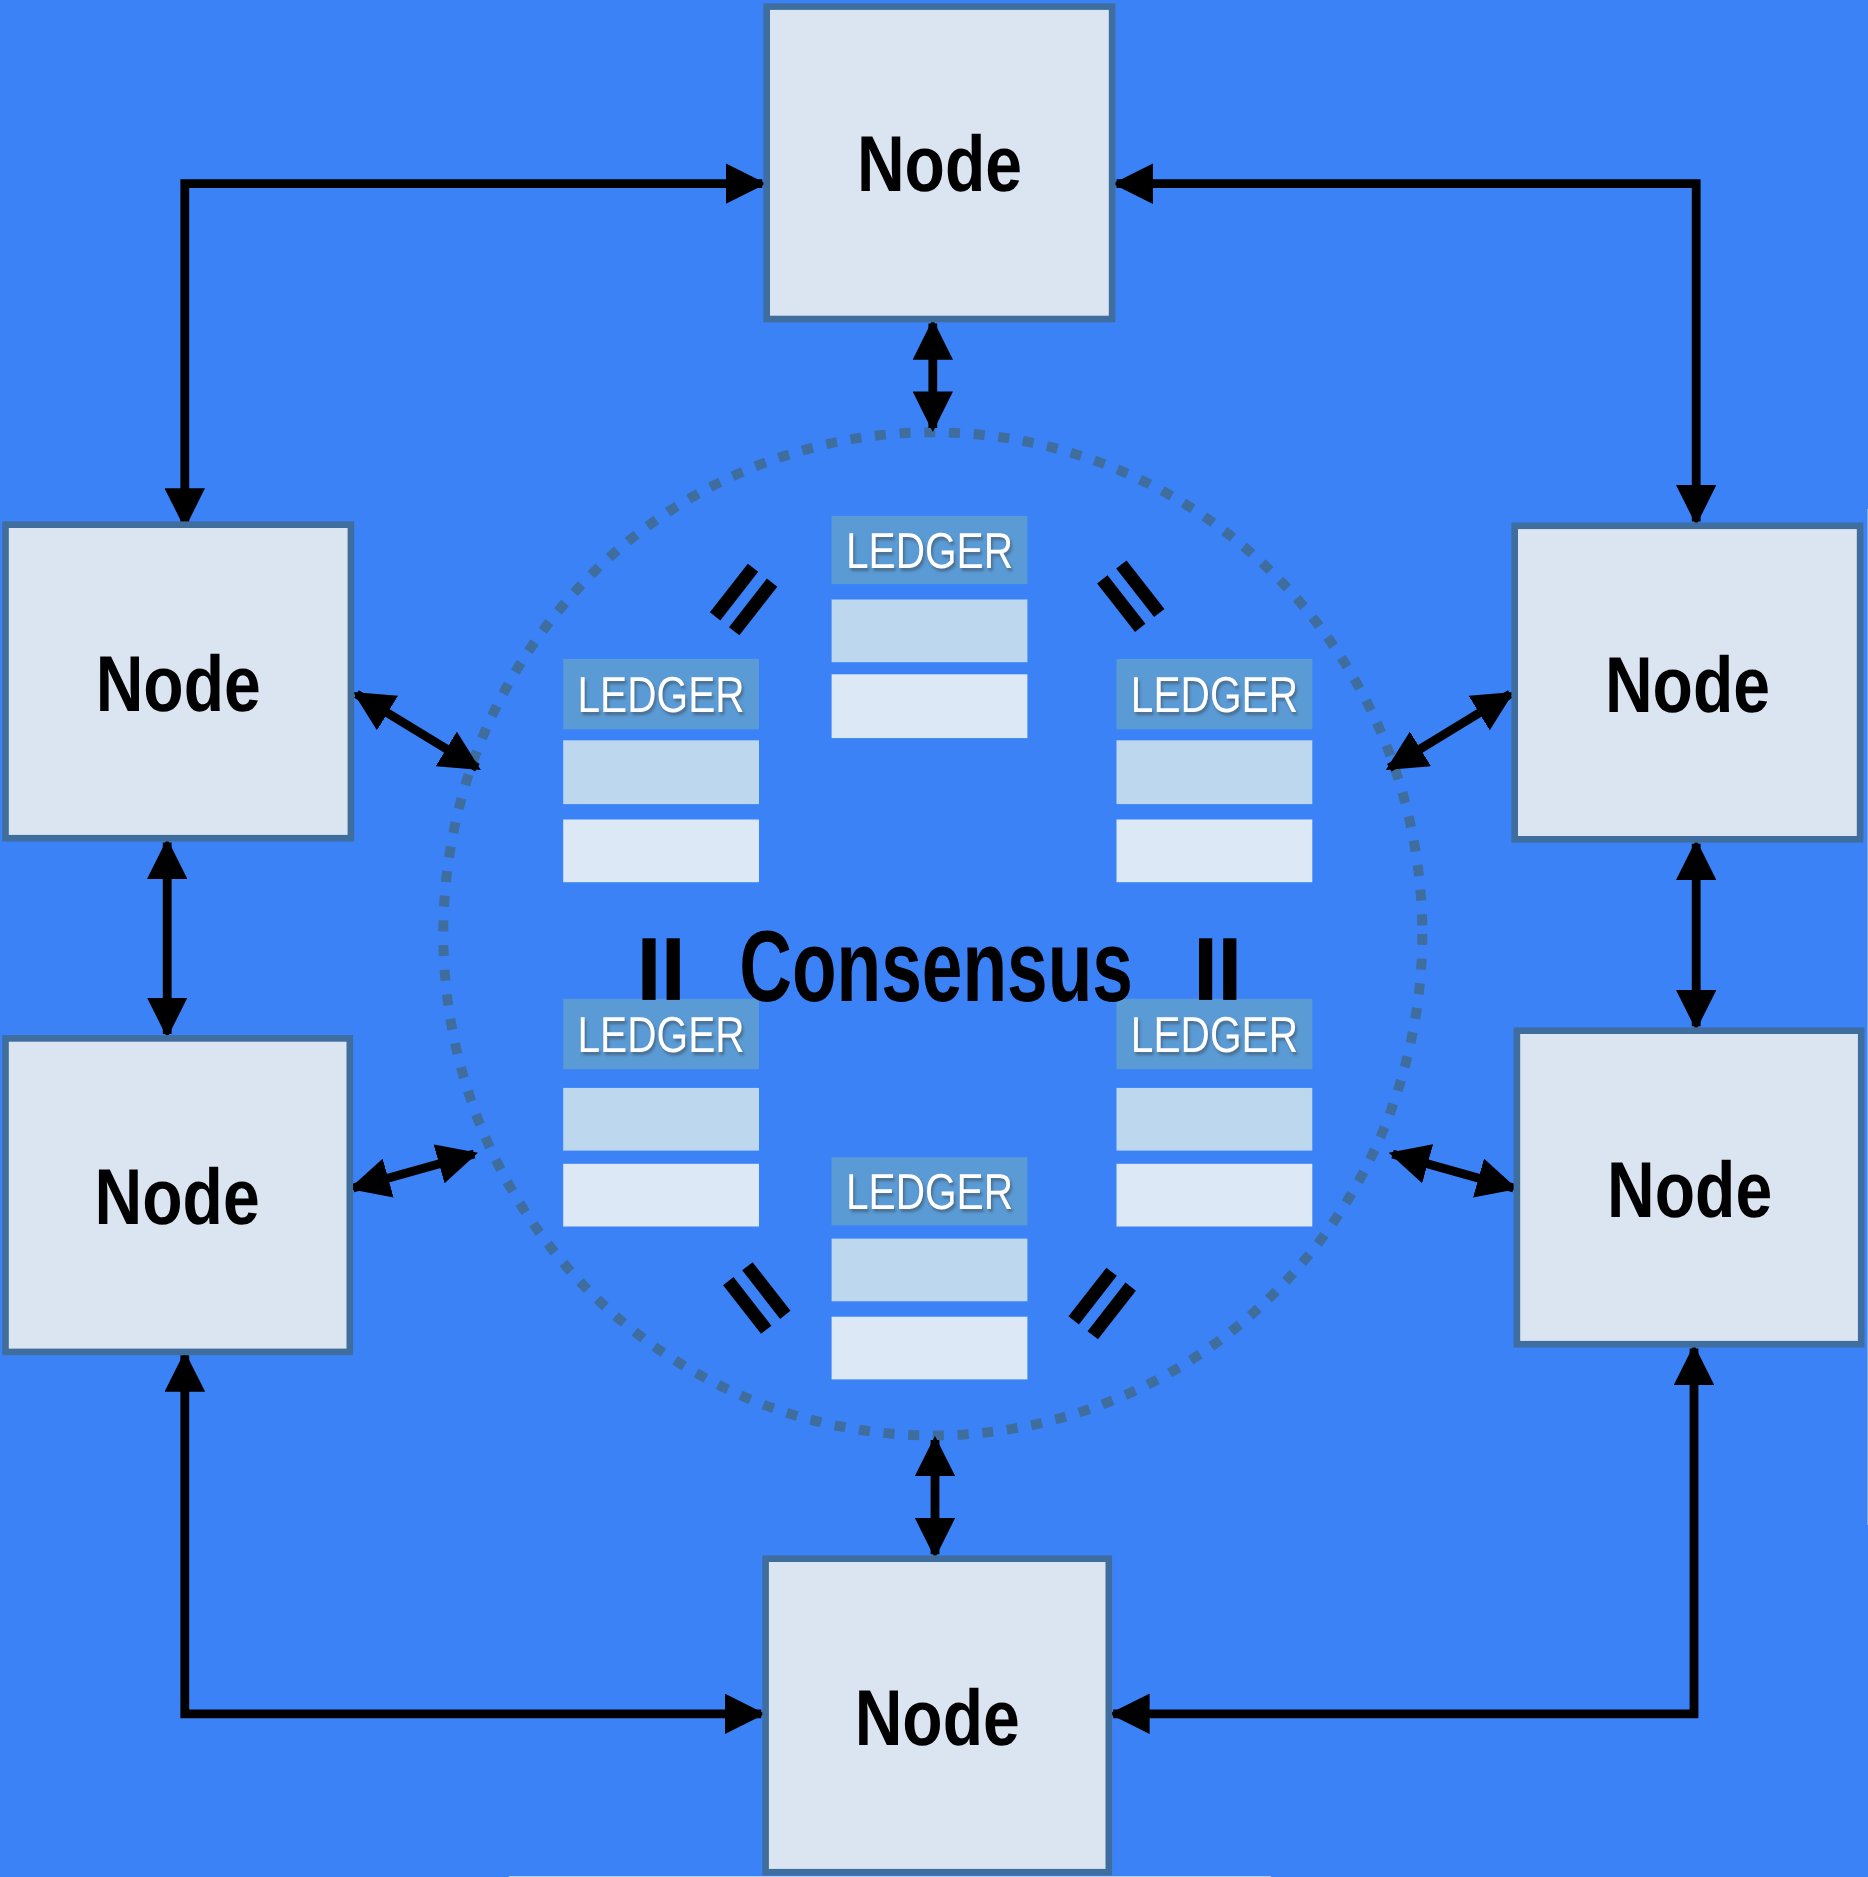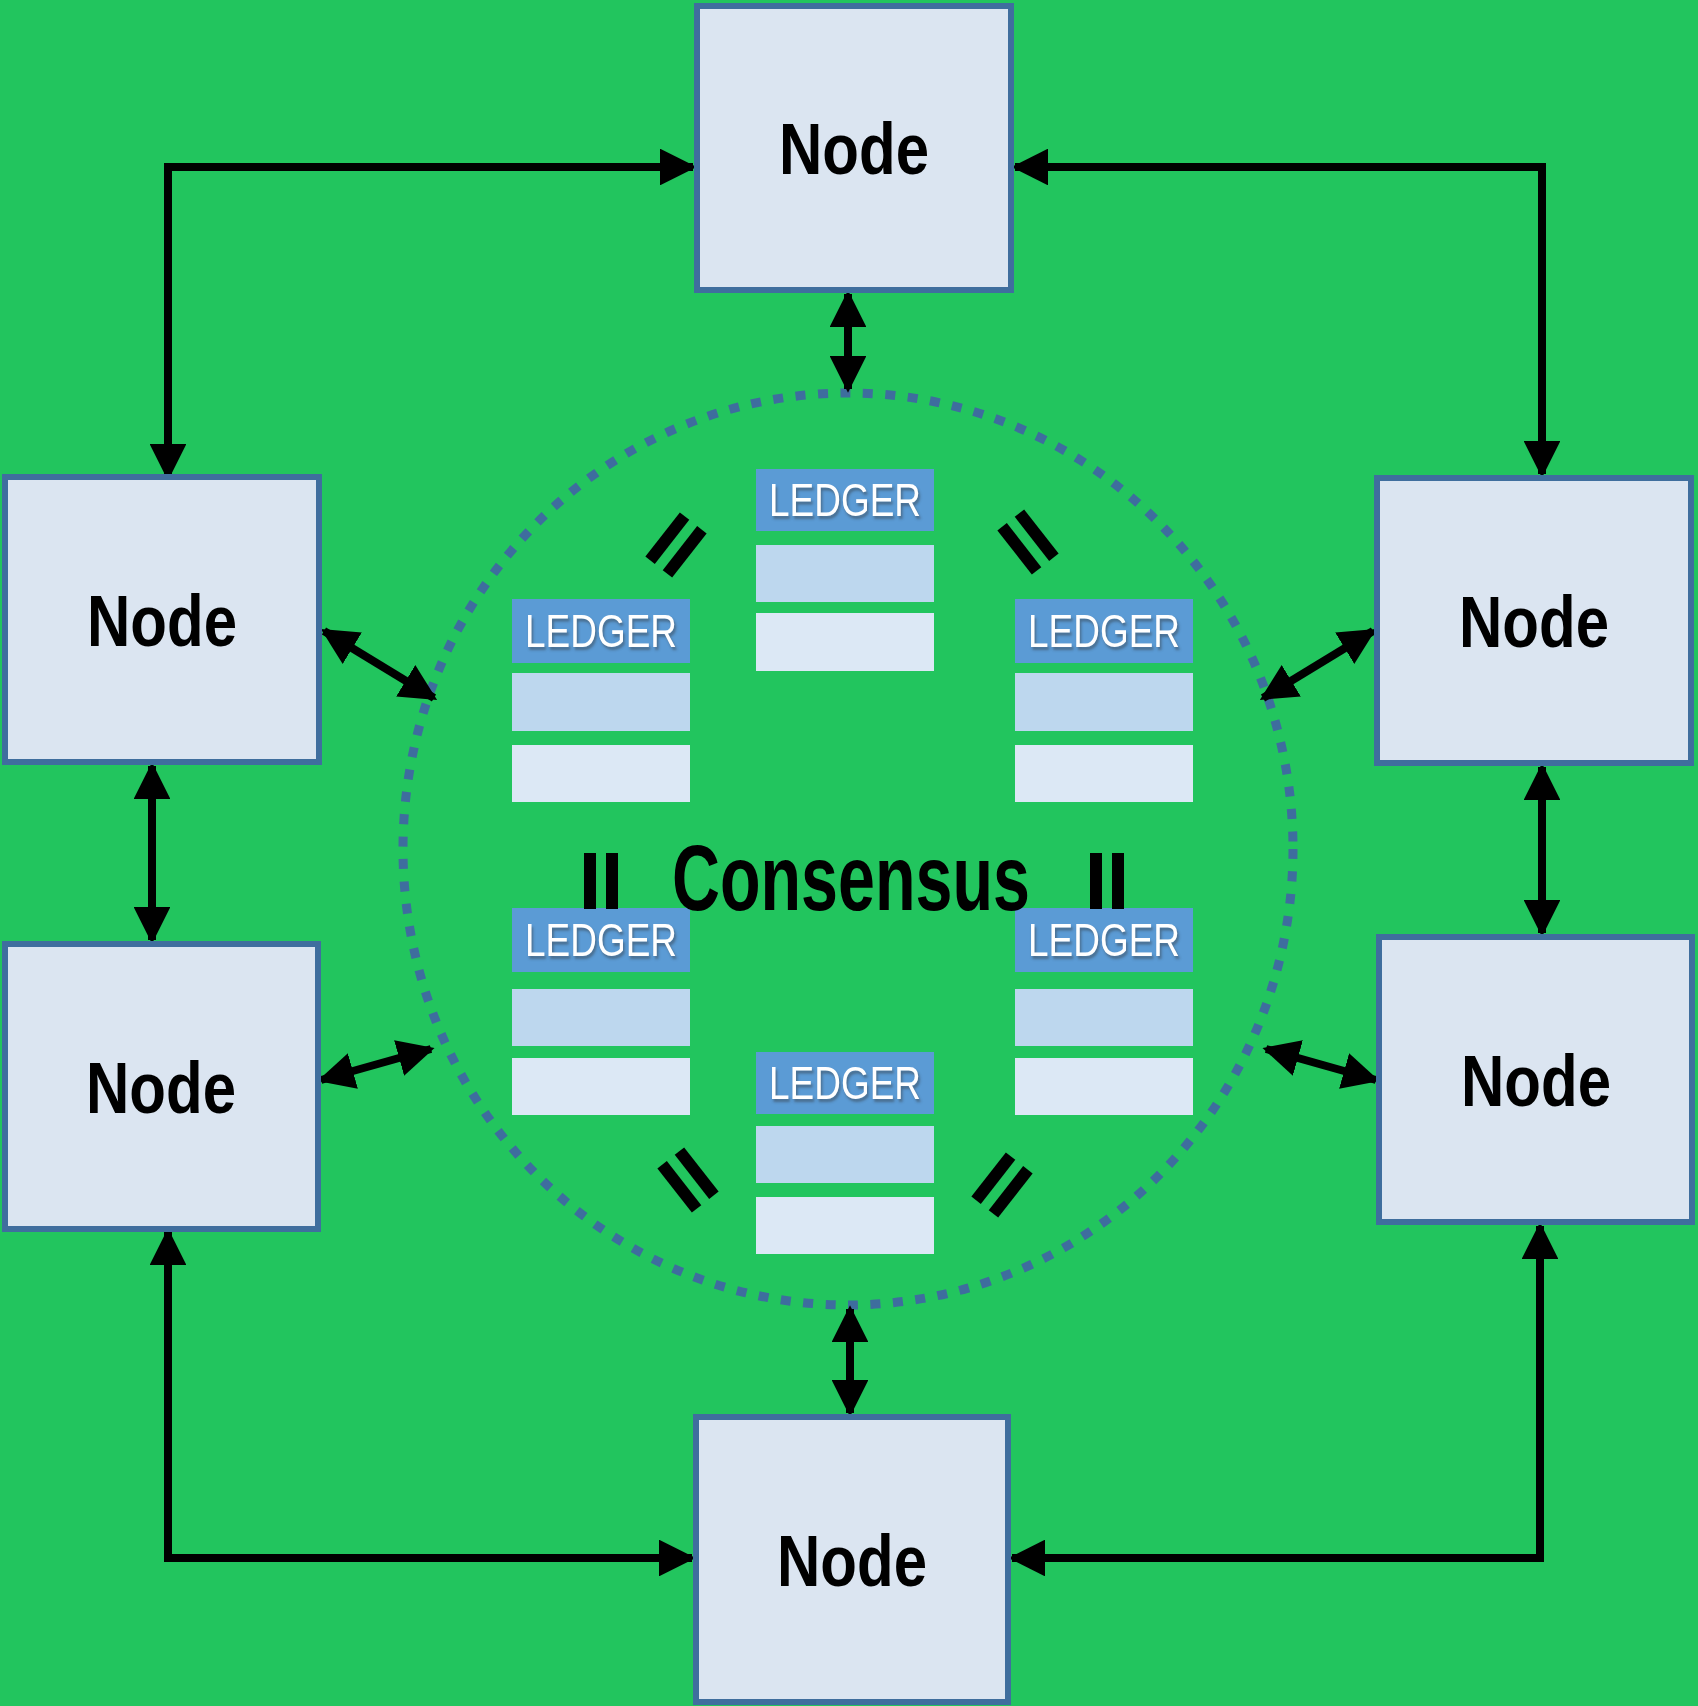--- a/index.html
+++ b/index.html
@@ -1,16 +1,16 @@
 <!DOCTYPE html>
 <html style="--node_fill: #dbe5f1; --node_border: #3f6e9e; --ledger_header: #5b9bd5; --ledger_row1: #bdd7ee; --ledger_row2: #dce8f5; --ledger_text: #ffffff; --circle_dot: #3e6d9e; --arrow: #000000; --label_text: #000000;"><head>
 <meta charset="utf-8">
 <style>
   html,body{margin:0;padding:0;background:#ffffff;}
-  .stage{width:1698px;height:1706px;position:relative;background:#22c55e;
+  .stage{width:1698px;height:1706px;position:relative;background:#3b82f6;
          font-family:"Liberation Sans", sans-serif;}
   svg{display:block;}
   .node-box{fill:var(--node_fill);stroke:var(--node_border);stroke-width:6;}
   .node-label{fill:var(--label_text);font-weight:bold;font-size:72px;
               font-family:"Liberation Sans", sans-serif;text-anchor:middle;}
   .ledger-header{fill:var(--ledger_header);}
   .ledger-row1{fill:var(--ledger_row1);}
   .ledger-row2{fill:var(--ledger_row2);}
   .ledger-label{fill:var(--ledger_text);font-size:46px;font-weight:500;
                 font-family:"Liberation Sans", sans-serif;text-anchor:middle;

